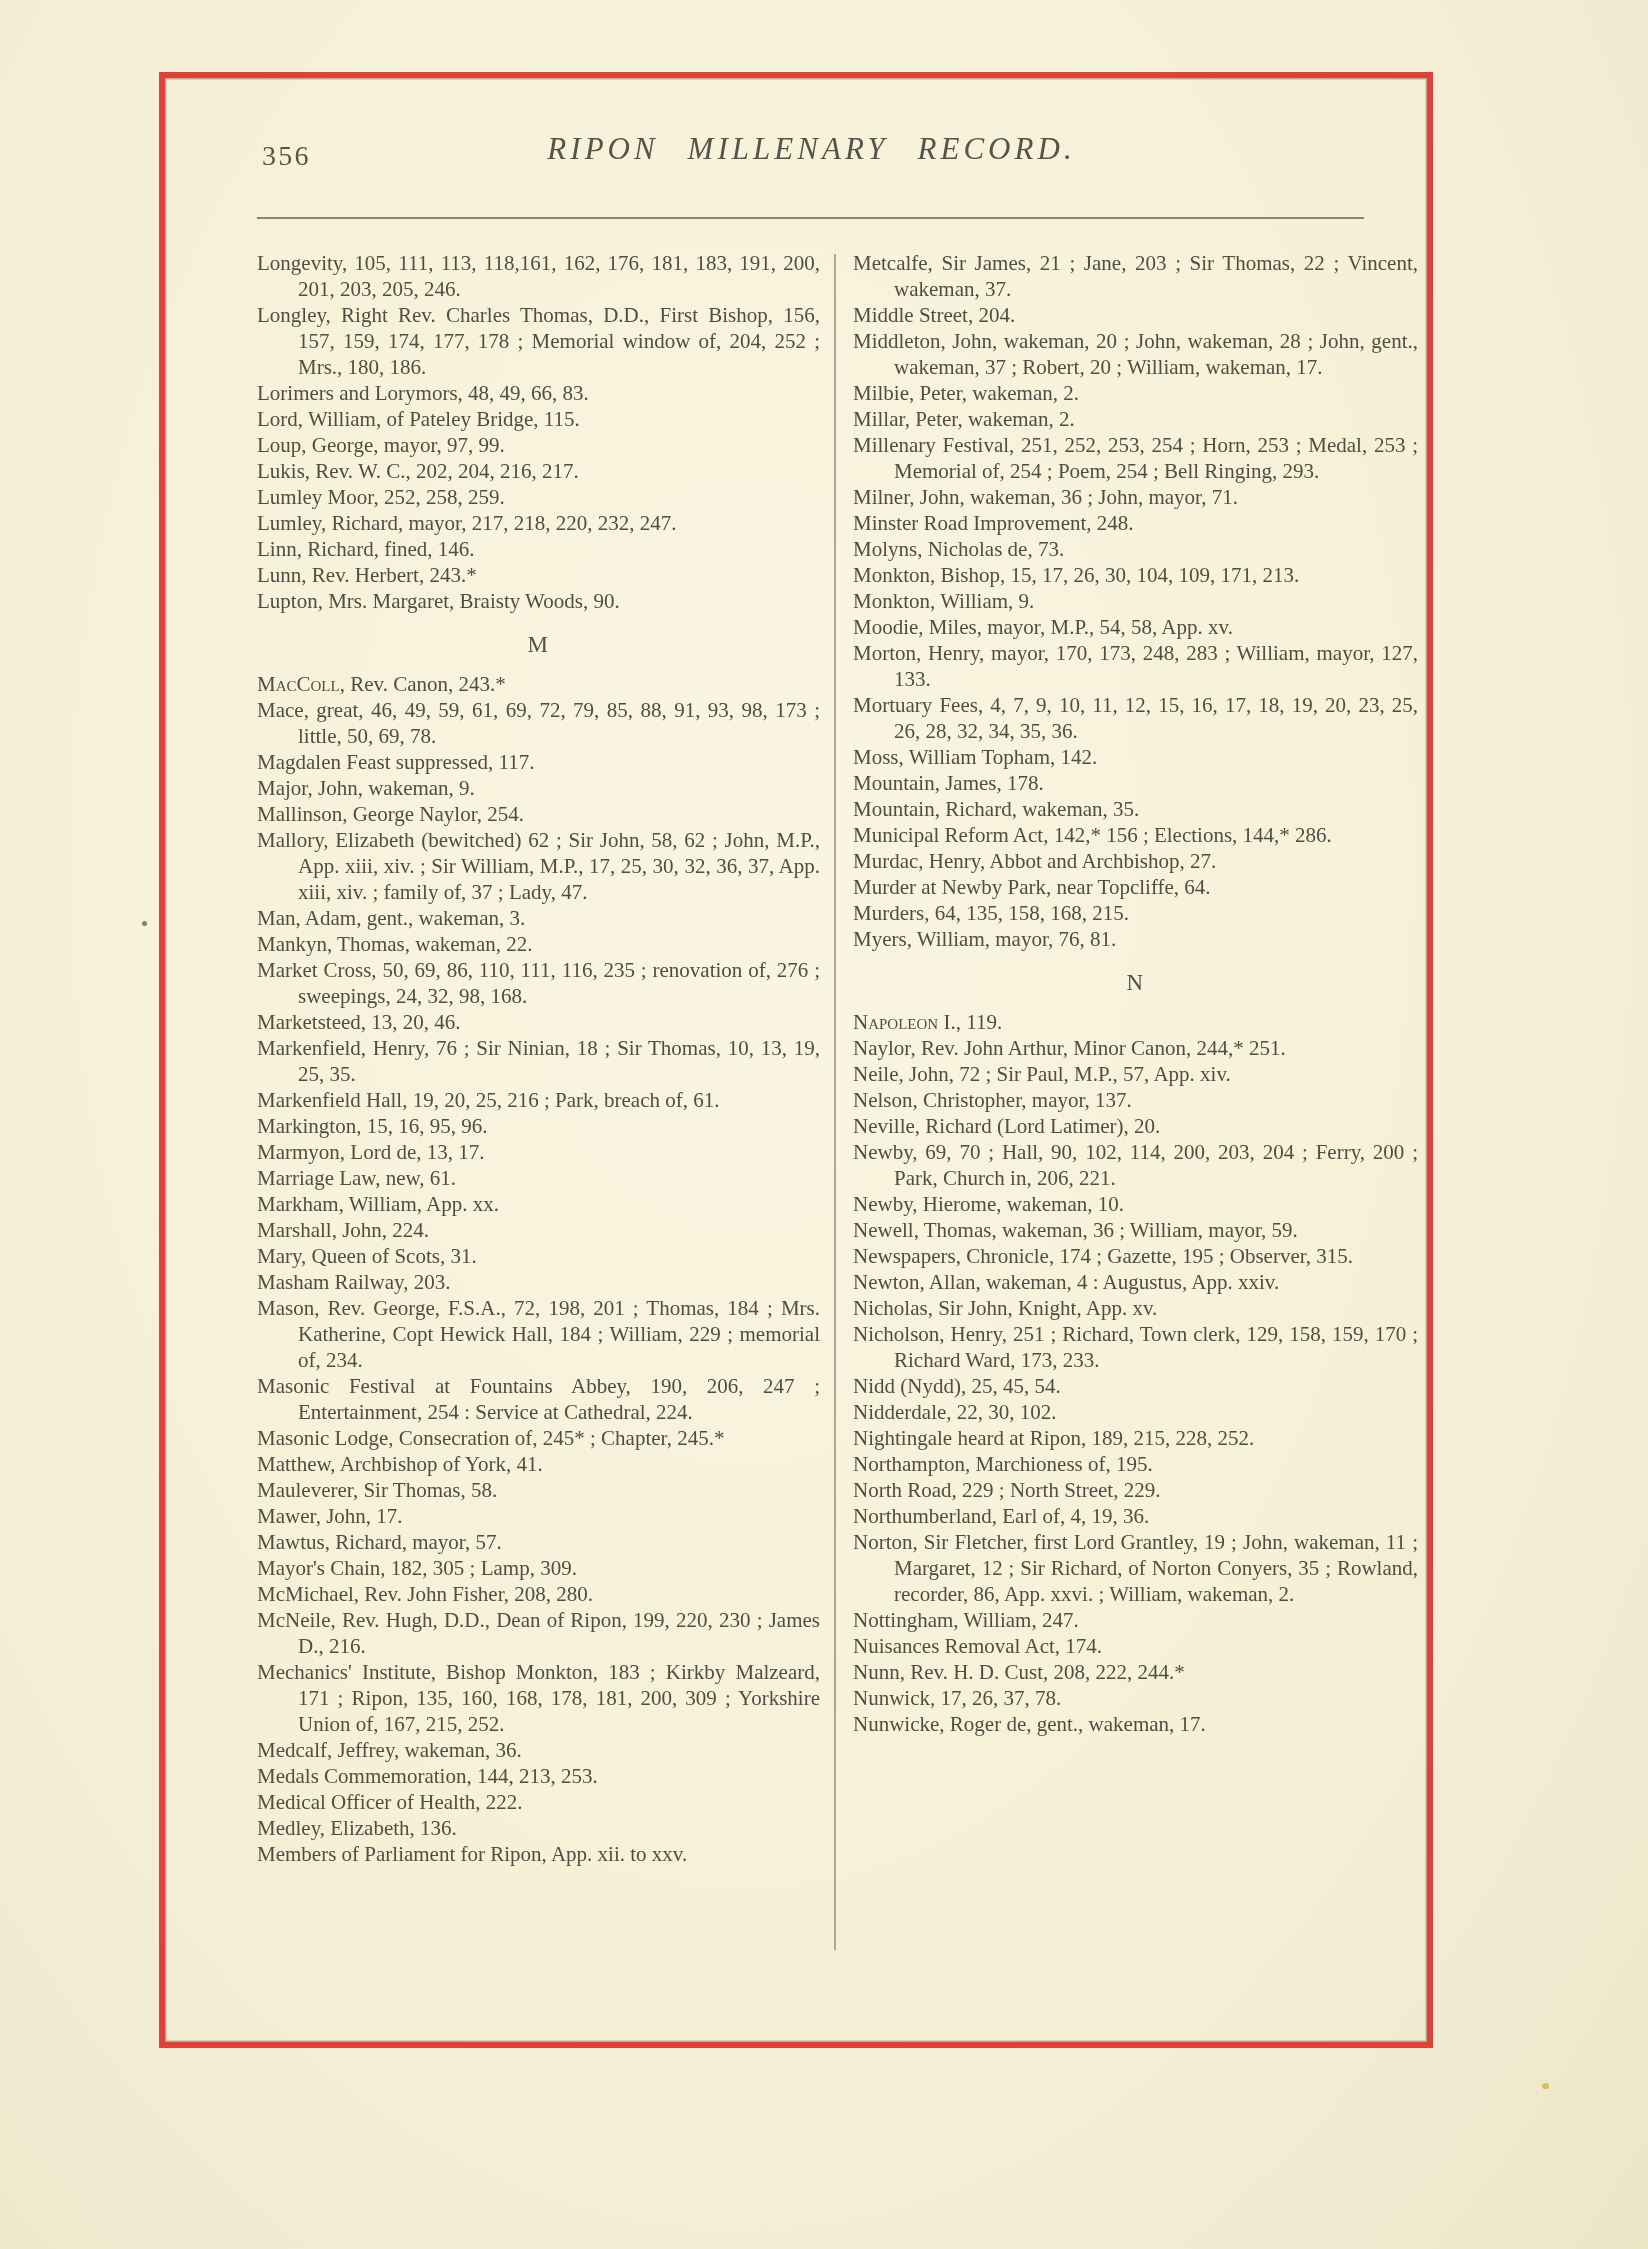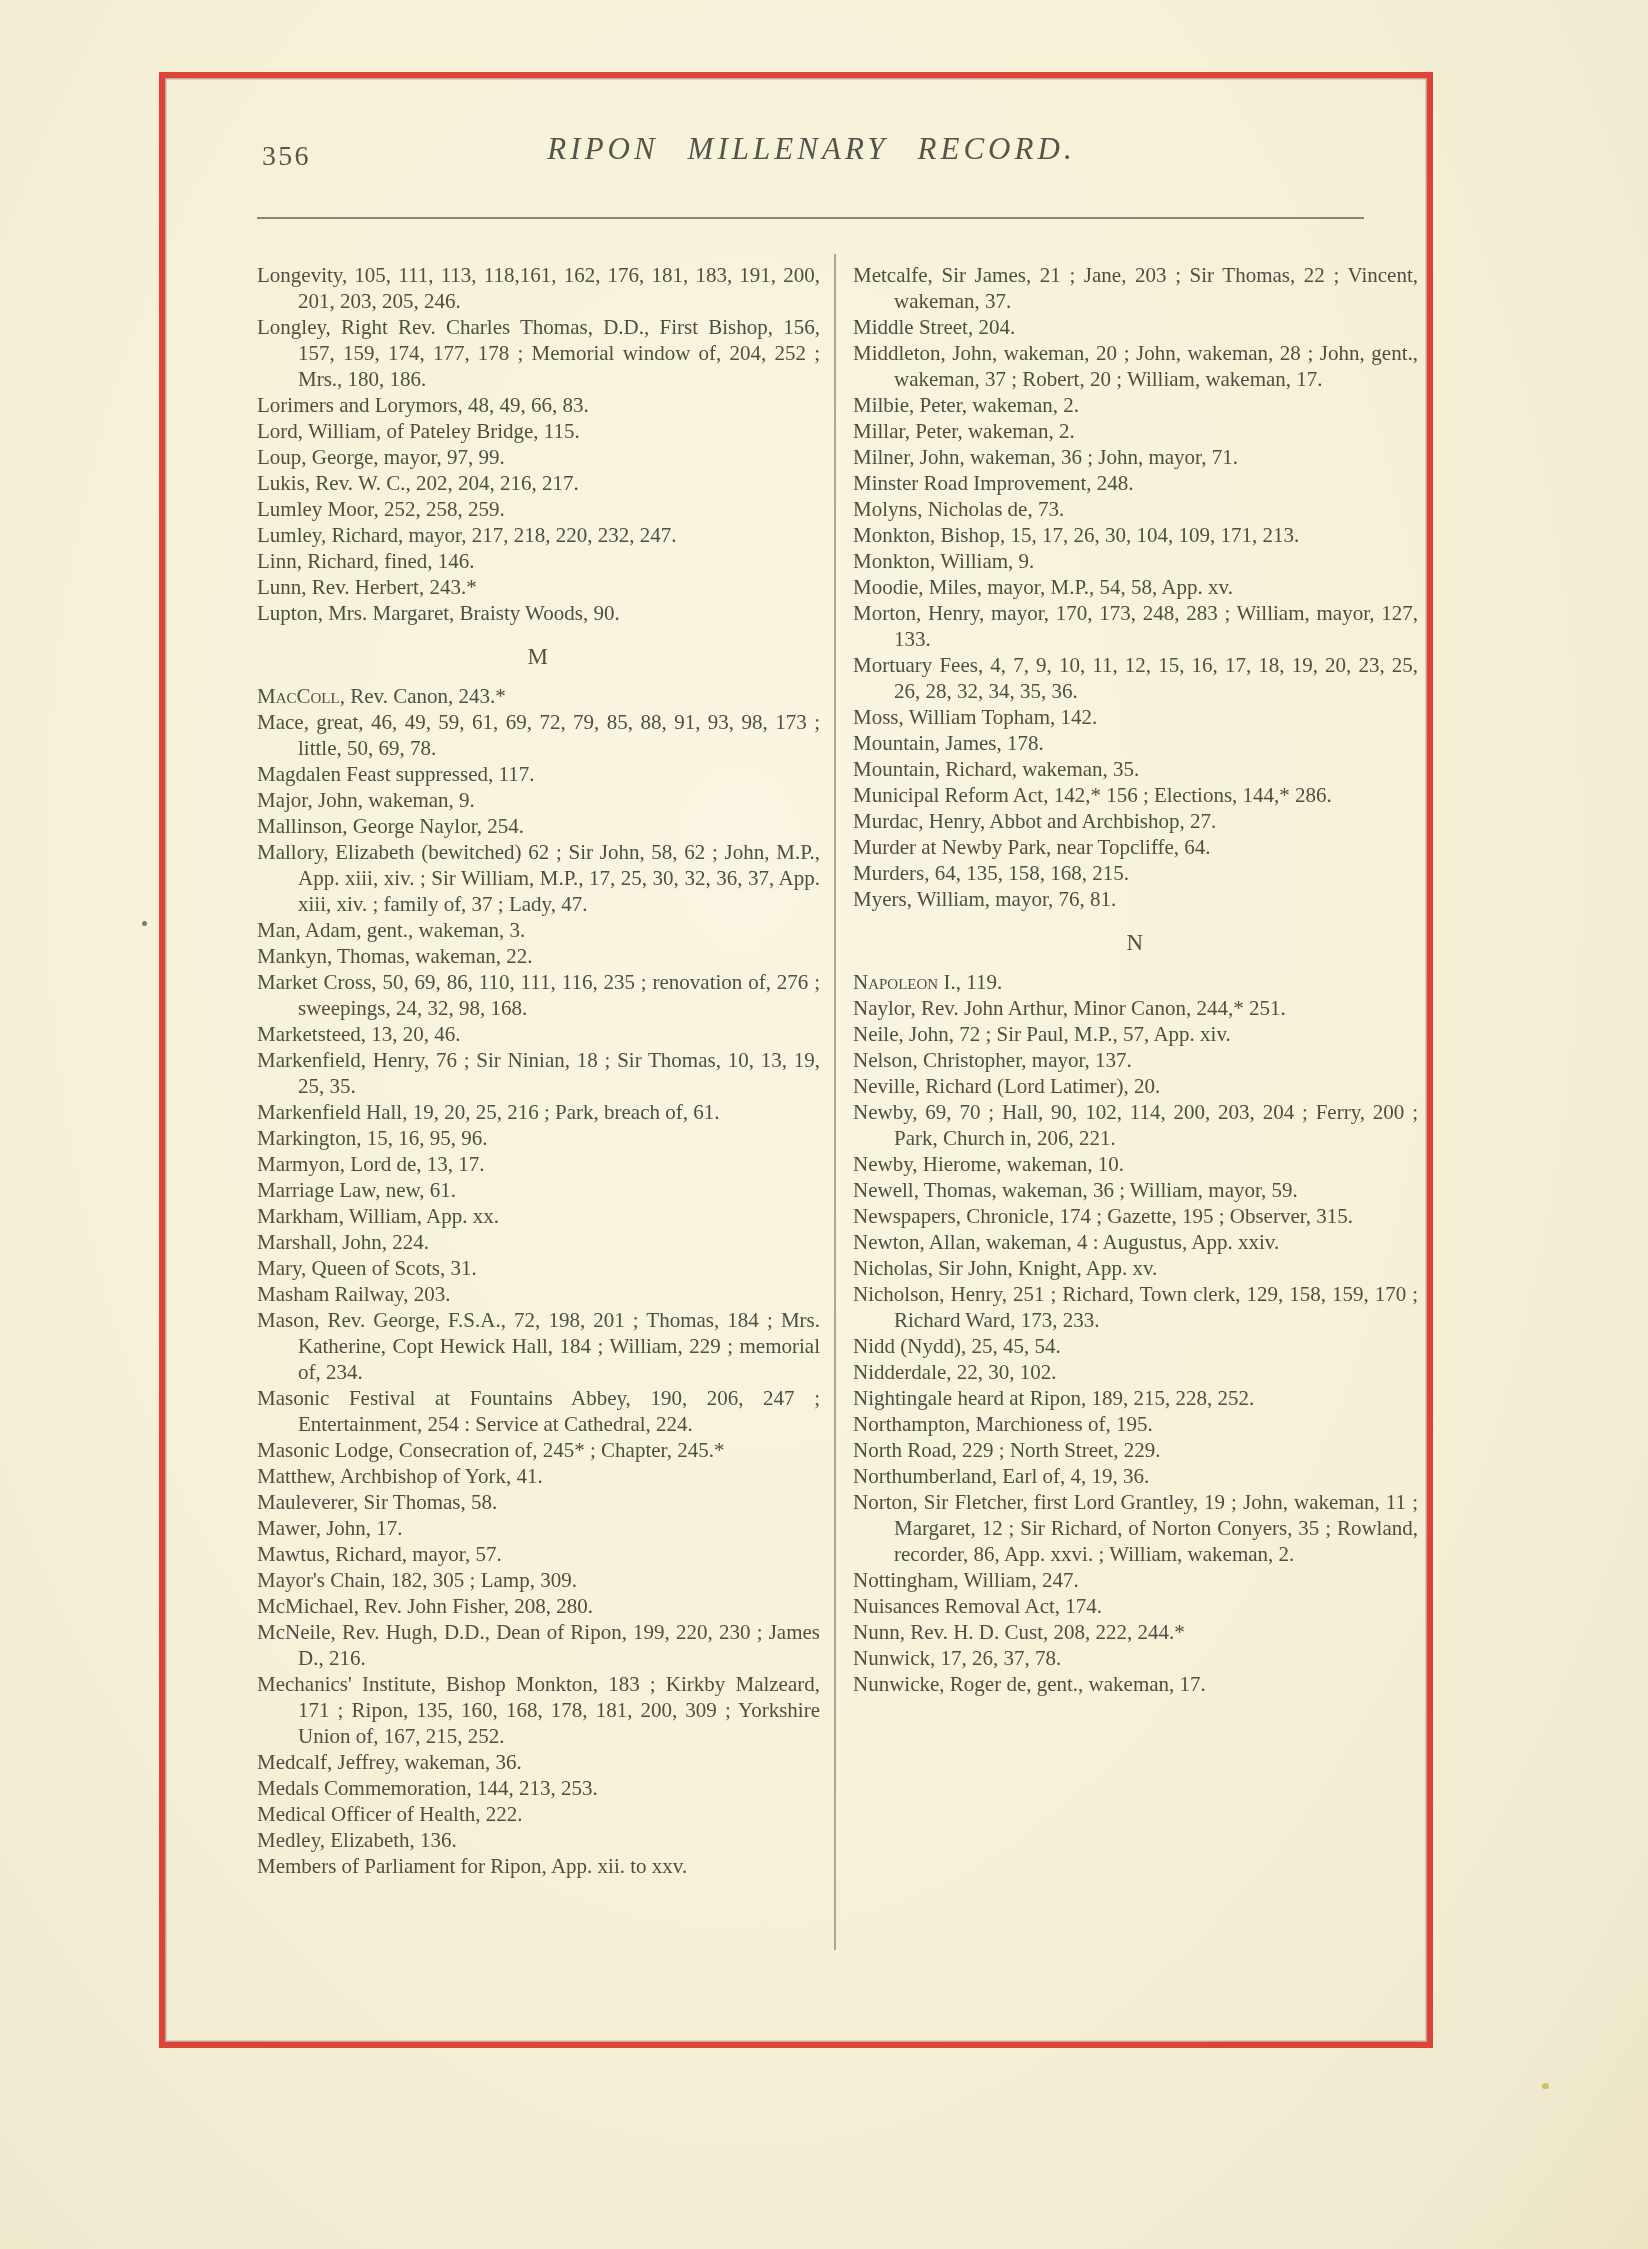--- a/index.html
+++ b/index.html
@@ -65,21 +65,20 @@
     height: 1696px;
     background: #6d6a5c;
     opacity: 0.55;
   }
   .index-col {
     position: absolute;
     top: 250px;
     color: #4f4e43;
     font-size: 21px;
     line-height: 26px;
-    margin-top: 12px;
   }
   .index-col.left  { left: 257px;  width: 563px; }
   .index-col.right { left: 853px; width: 565px; }
   .entry {
     margin: 0;
     padding-left: 41px;
     text-indent: -41px;
     text-align: justify;
   }
   .sect {
@@ -169,20 +168,21 @@
       <p class="entry">Medley, Elizabeth, 136.</p>
       <p class="entry">Members of Parliament for Ripon, App. xii. to xxv.</p>
     </div>
 
   <div class="index-col right" id="col-right">
       <p class="entry">Metcalfe, Sir James, 21 ; Jane, 203 ; Sir Thomas, 22 ; Vincent, wakeman, 37.</p>
       <p class="entry">Middle Street, 204.</p>
       <p class="entry">Middleton, John, wakeman, 20 ; John, wakeman, 28 ; John, gent., wakeman, 37 ; Robert, 20 ; William, wakeman, 17.</p>
       <p class="entry">Milbie, Peter, wakeman, 2.</p>
       <p class="entry">Millar, Peter, wakeman, 2.</p>
+      <p class="entry">Millenary Festival, 251, 252, 253, 254 ; Horn, 253 ; Medal, 253 ; Memorial of, 254 ; Poem, 254 ; Bell Ringing, 293.</p>
       <p class="entry">Milner, John, wakeman, 36 ; John, mayor, 71.</p>
       <p class="entry">Minster Road Improvement, 248.</p>
       <p class="entry">Molyns, Nicholas de, 73.</p>
       <p class="entry">Monkton, Bishop, 15, 17, 26, 30, 104, 109, 171, 213.</p>
       <p class="entry">Monkton, William, 9.</p>
       <p class="entry">Moodie, Miles, mayor, M.P., 54, 58, App. xv.</p>
       <p class="entry">Morton, Henry, mayor, 170, 173, 248, 283 ; William, mayor, 127, 133.</p>
       <p class="entry">Mortuary Fees, 4, 7, 9, 10, 11, 12, 15, 16, 17, 18, 19, 20, 23, 25, 26, 28, 32, 34, 35, 36.</p>
       <p class="entry">Moss, William Topham, 142.</p>
       <p class="entry">Mountain, James, 178.</p>

